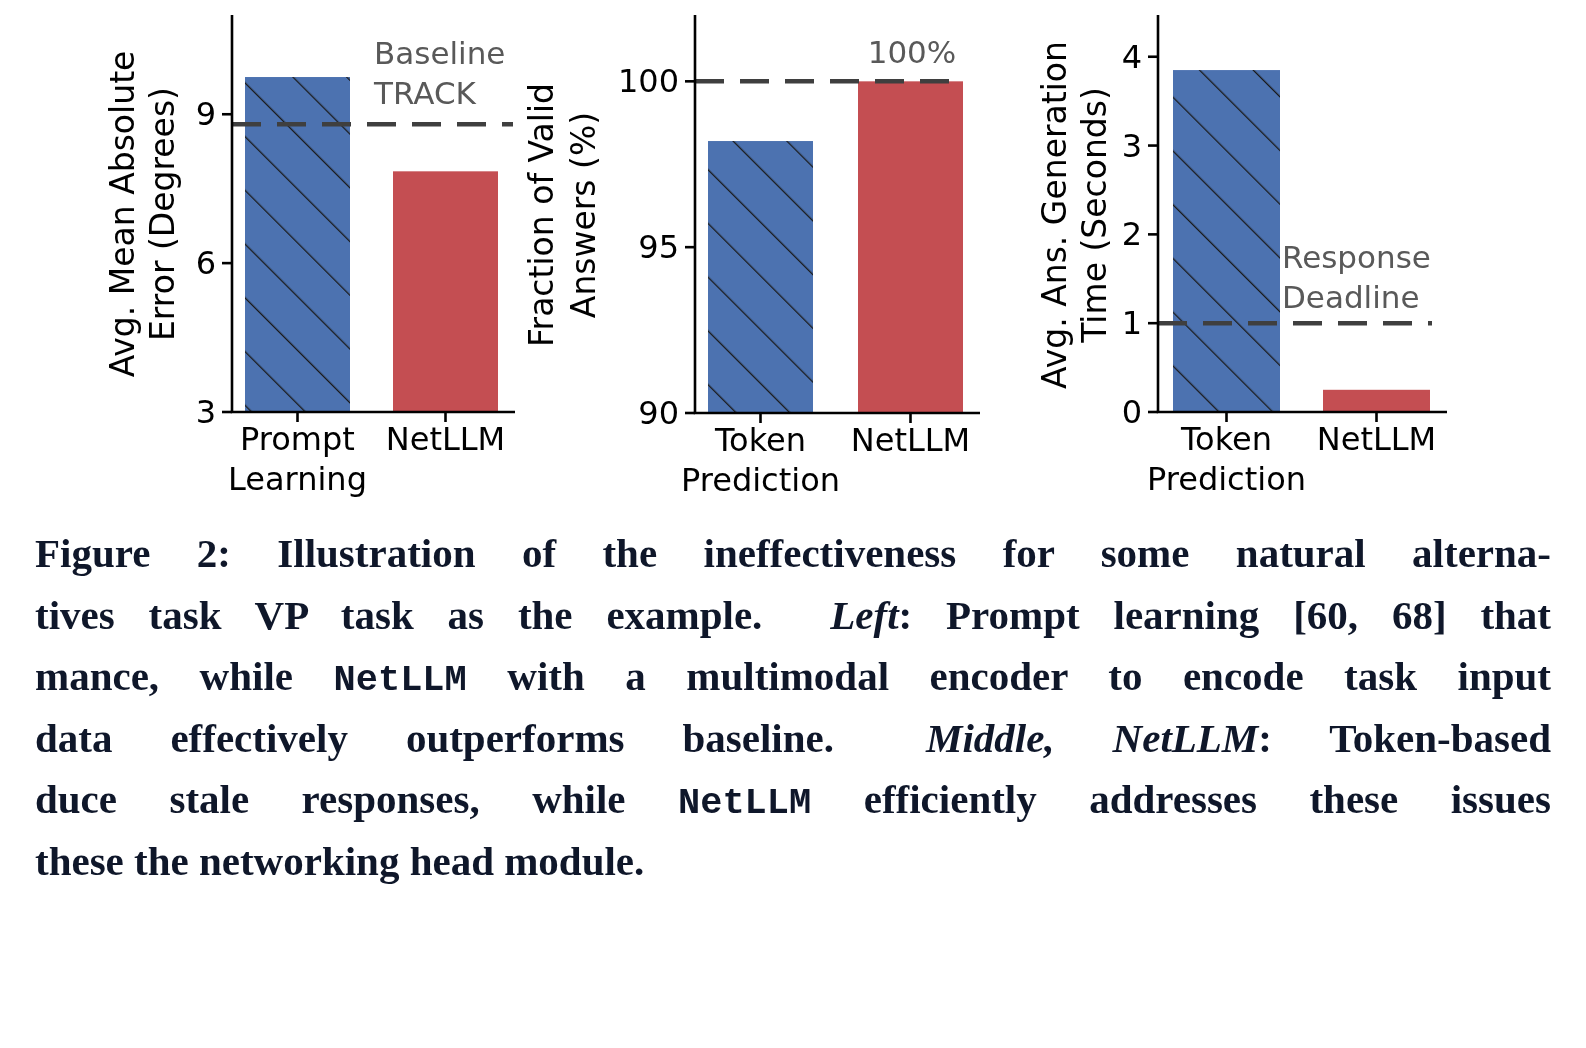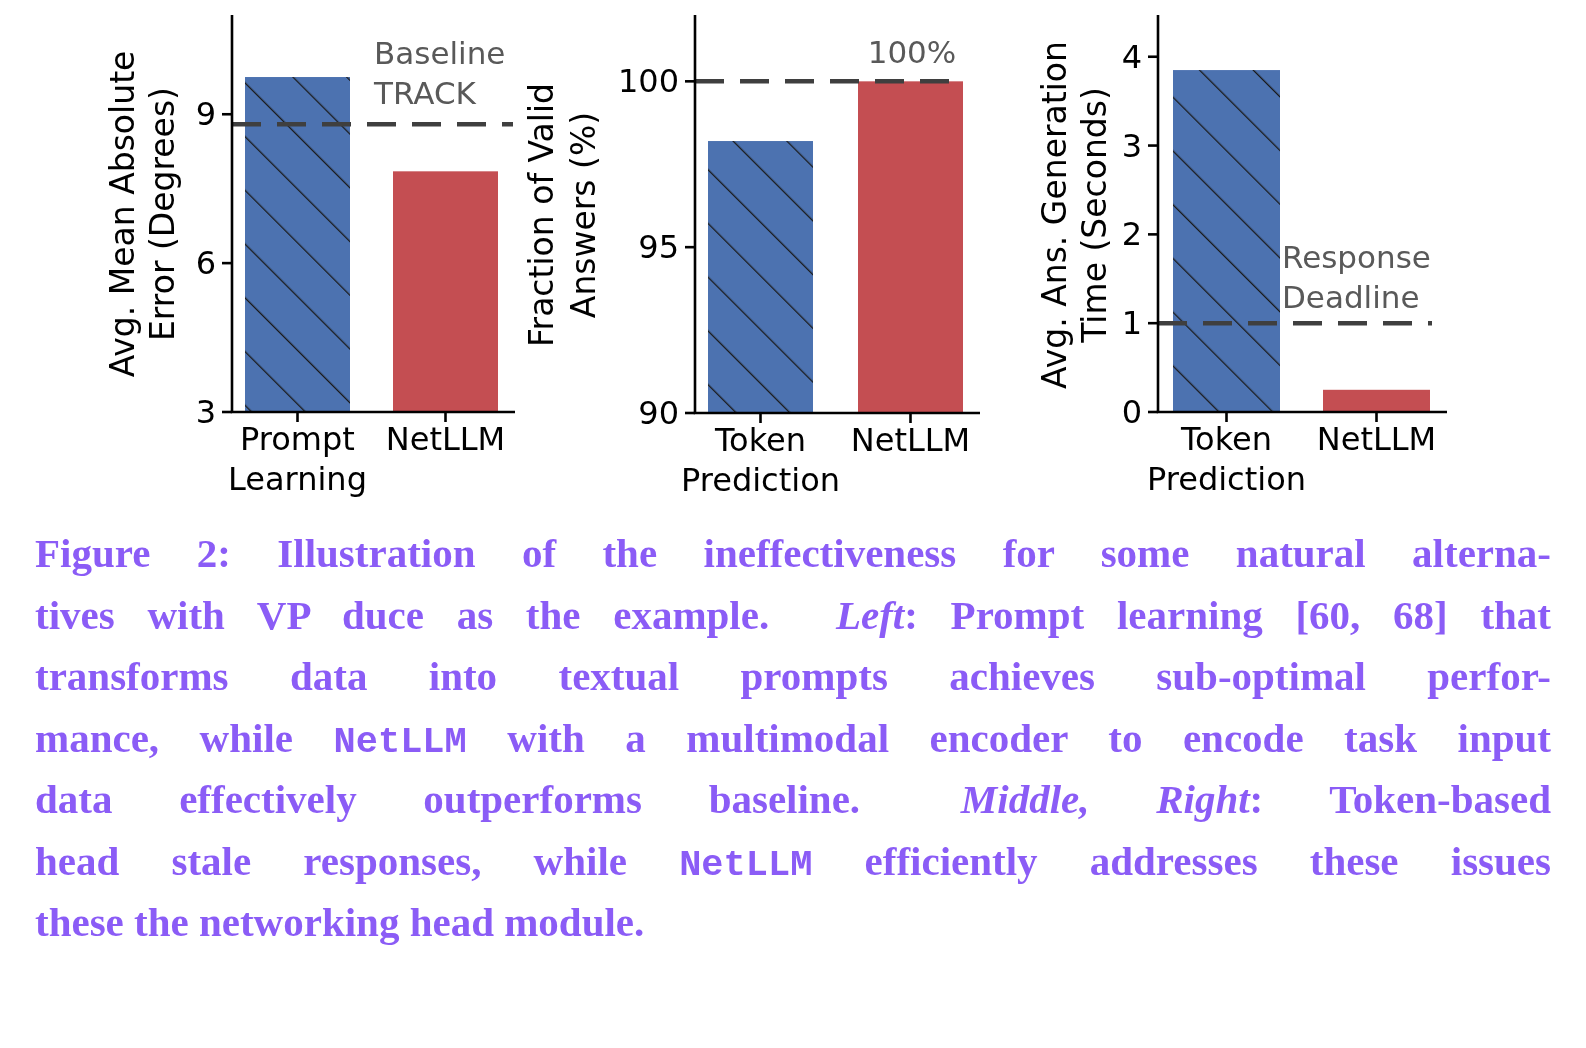--- a/index.html
+++ b/index.html
@@ -28,21 +28,21 @@
   #charts-svg text.ann {
     fill: #595959;
   }
   #caption {
     width: 1516px;
     margin: 18px 35px 0 35px;
     font-family: "Liberation Serif", serif;
     font-weight: bold;
     font-size: 41px;
     line-height: 61.5px;
-    color: #8b5cf6;
+    color: #0f172a;
   }
   .cap-line {
     text-align: justify;
     text-align-last: justify;
     white-space: nowrap;
     height: 61.5px;
   }
   .cap-line.last {
     text-align-last: left;
   }
@@ -137,20 +137,19 @@
           <line x1="1376.5" y1="412" x2="1376.5" y2="422" stroke="#000000" stroke-width="2.6"></line>
           <text x="1376.5" y="450" font-size="32" text-anchor="middle">NetLLM</text>
           <text transform="translate(1066,215) rotate(-90)" font-size="33" text-anchor="middle">Avg. Ans. Generation</text>
           <text transform="translate(1106,215) rotate(-90)" font-size="33" text-anchor="middle">Time (Seconds)</text>
         </g>
       </g>
   </svg>
 
   <div id="caption">
       <div class="cap-line"><span>Figure 2: Illustration of the ineffectiveness for some natural alterna-</span></div>
-      <div class="cap-line"><span>tives with VP duce as the example. </span><span class="seg-italic">Left</span><span>: Prompt learning [60, 68] that</span></div>
-      <div class="cap-line"><span>transforms data into textual prompts achieves sub-optimal perfor-</span></div>
+      <div class="cap-line"><span>tives task VP task as the example. </span><span class="seg-italic">Left</span><span>: Prompt learning [60, 68] that</span></div>
       <div class="cap-line"><span>mance, while </span><span class="seg-mono">NetLLM</span><span> with a multimodal encoder to encode task input</span></div>
-      <div class="cap-line"><span>data effectively outperforms baseline. </span><span class="seg-italic">Middle, Right</span><span>: Token-based</span></div>
-      <div class="cap-line"><span>head stale responses, while </span><span class="seg-mono">NetLLM</span><span> efficiently addresses these issues</span></div>
+      <div class="cap-line"><span>data effectively outperforms baseline. </span><span class="seg-italic">Middle, NetLLM</span><span>: Token-based</span></div>
+      <div class="cap-line"><span>duce stale responses, while </span><span class="seg-mono">NetLLM</span><span> efficiently addresses these issues</span></div>
       <div class="cap-line last"><span>these the networking head module.</span></div>
     </div>
 </div>
 
 </body></html>

